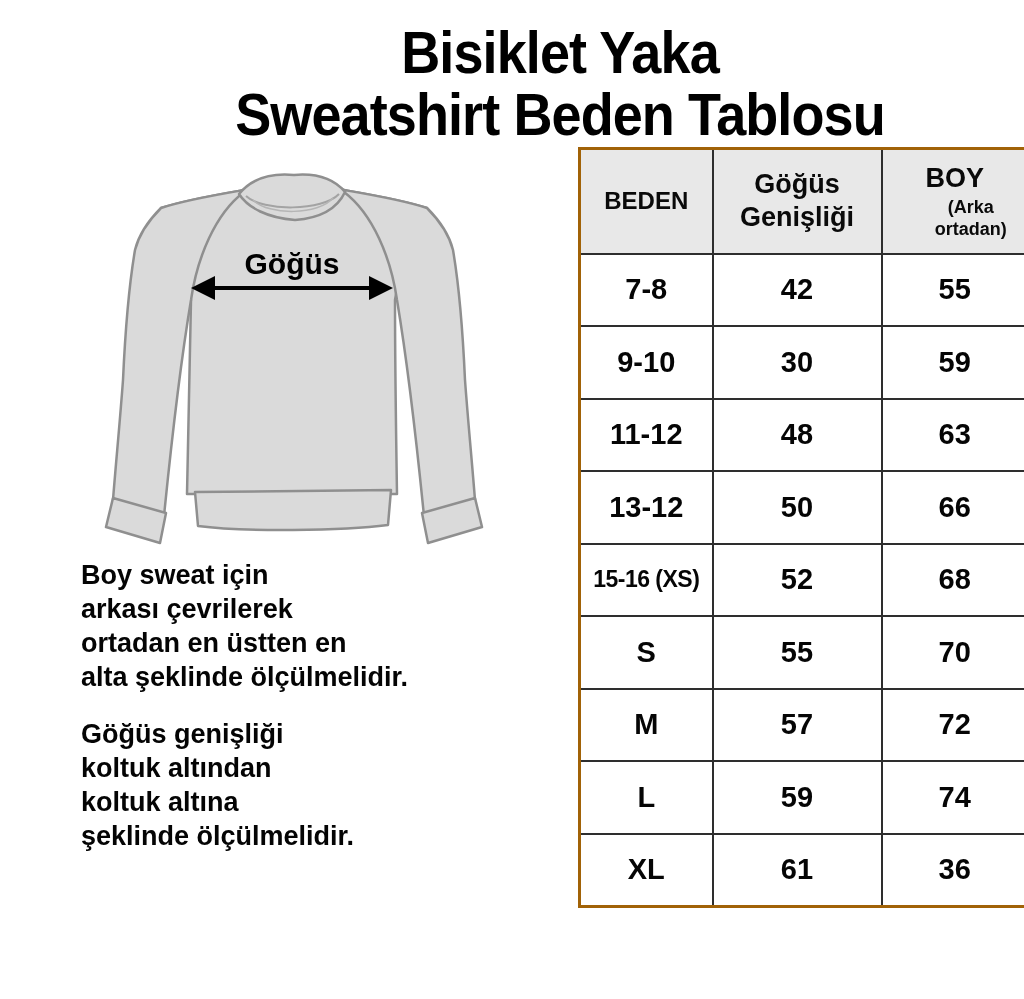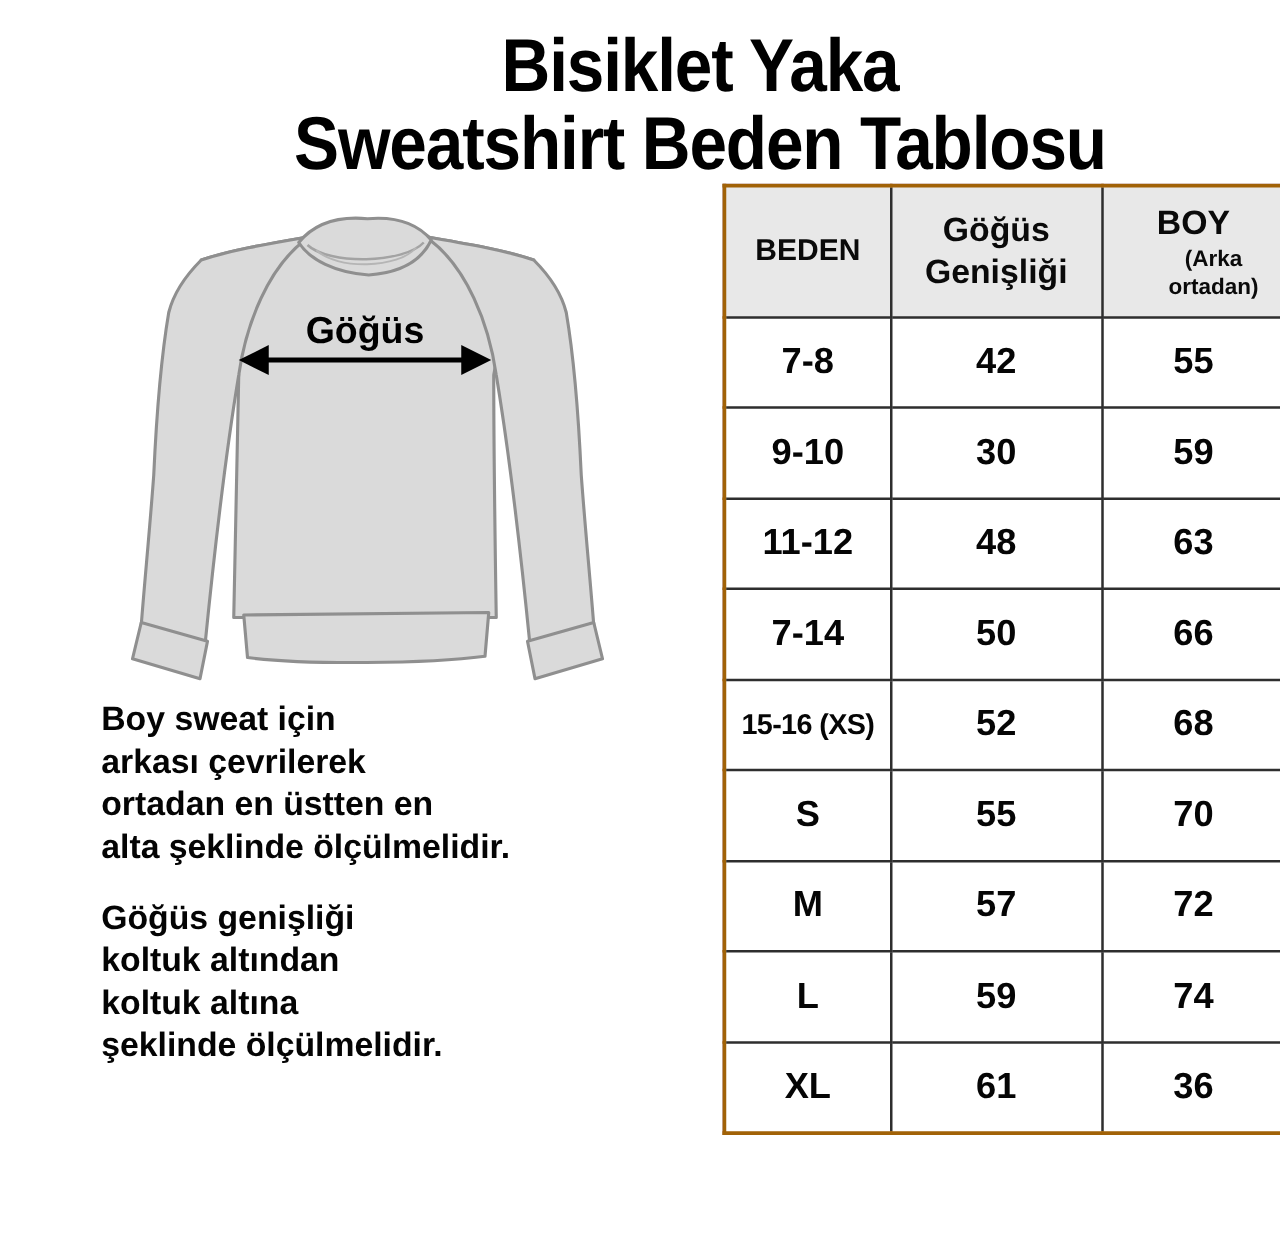--- a/index.html
+++ b/index.html
@@ -205,21 +205,21 @@
           <td>9-10</td>
           <td>30</td>
           <td>59</td>
         </tr>
         <tr>
           <td>11-12</td>
           <td>48</td>
           <td>63</td>
         </tr>
         <tr>
-          <td>7-14</td>
+          <td>13-12</td>
           <td>50</td>
           <td>66</td>
         </tr>
         <tr>
           <td class="small-label">15-16 (XS)</td>
           <td>52</td>
           <td>68</td>
         </tr>
         <tr>
           <td>S</td>

